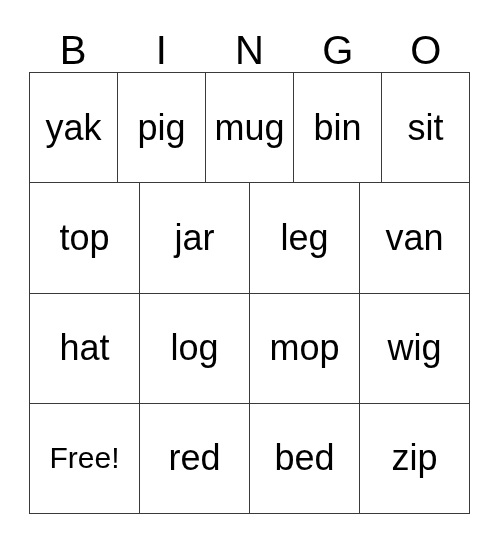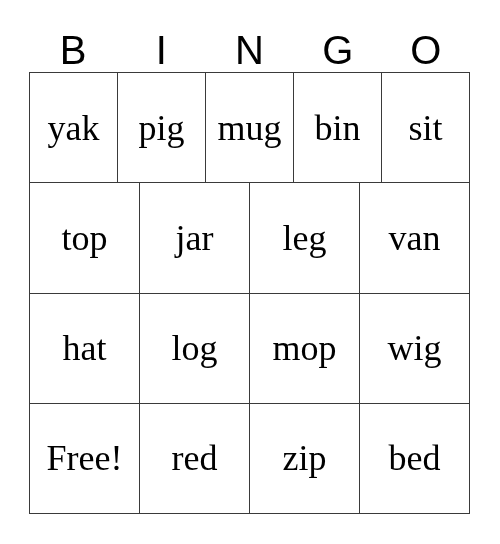--- a/index.html
+++ b/index.html
@@ -49,41 +49,40 @@
     height: 442px;
     border-top: 1px solid #3a3a3a;
     border-left: 1px solid #3a3a3a;
     box-sizing: border-box;
     display: flex;
     flex-direction: column;
   }
   .grid-row {
     flex: 1 1 0;
     display: flex;
-    font-family: Liberation Serif, serif;
   }
   .cell {
     flex: 1 1 0;
     border-right: 1px solid #3a3a3a;
     border-bottom: 1px solid #3a3a3a;
     box-sizing: border-box;
     display: flex;
     align-items: center;
     justify-content: center;
     overflow: hidden;
   }
   .cell-text {
     font-size: 36px;
     line-height: 1;
     color: #000000;
     white-space: nowrap;
     text-align: center;
   }
   .cell.free .cell-text {
-    font-size: 36px;
+    font-size: 30px;
   }
 </style>
 </head>
 <body>
 
 <div class="card">
 
   <div class="header-row">
     <div class="header-cell">B</div>
     <div class="header-cell">I</div>
@@ -143,22 +142,22 @@
     </div>
 
     <div class="grid-row">
       <div class="cell free">
           <span class="cell-text">Free!</span>
         </div>
       <div class="cell">
           <span class="cell-text">red</span>
         </div>
       <div class="cell">
-          <span class="cell-text">zip</span>
+          <span class="cell-text">bed</span>
         </div>
       <div class="cell">
-          <span class="cell-text">bed</span>
+          <span class="cell-text">zip</span>
         </div>
     </div>
 
 
   </div>
 </div>
 
 </body></html>

